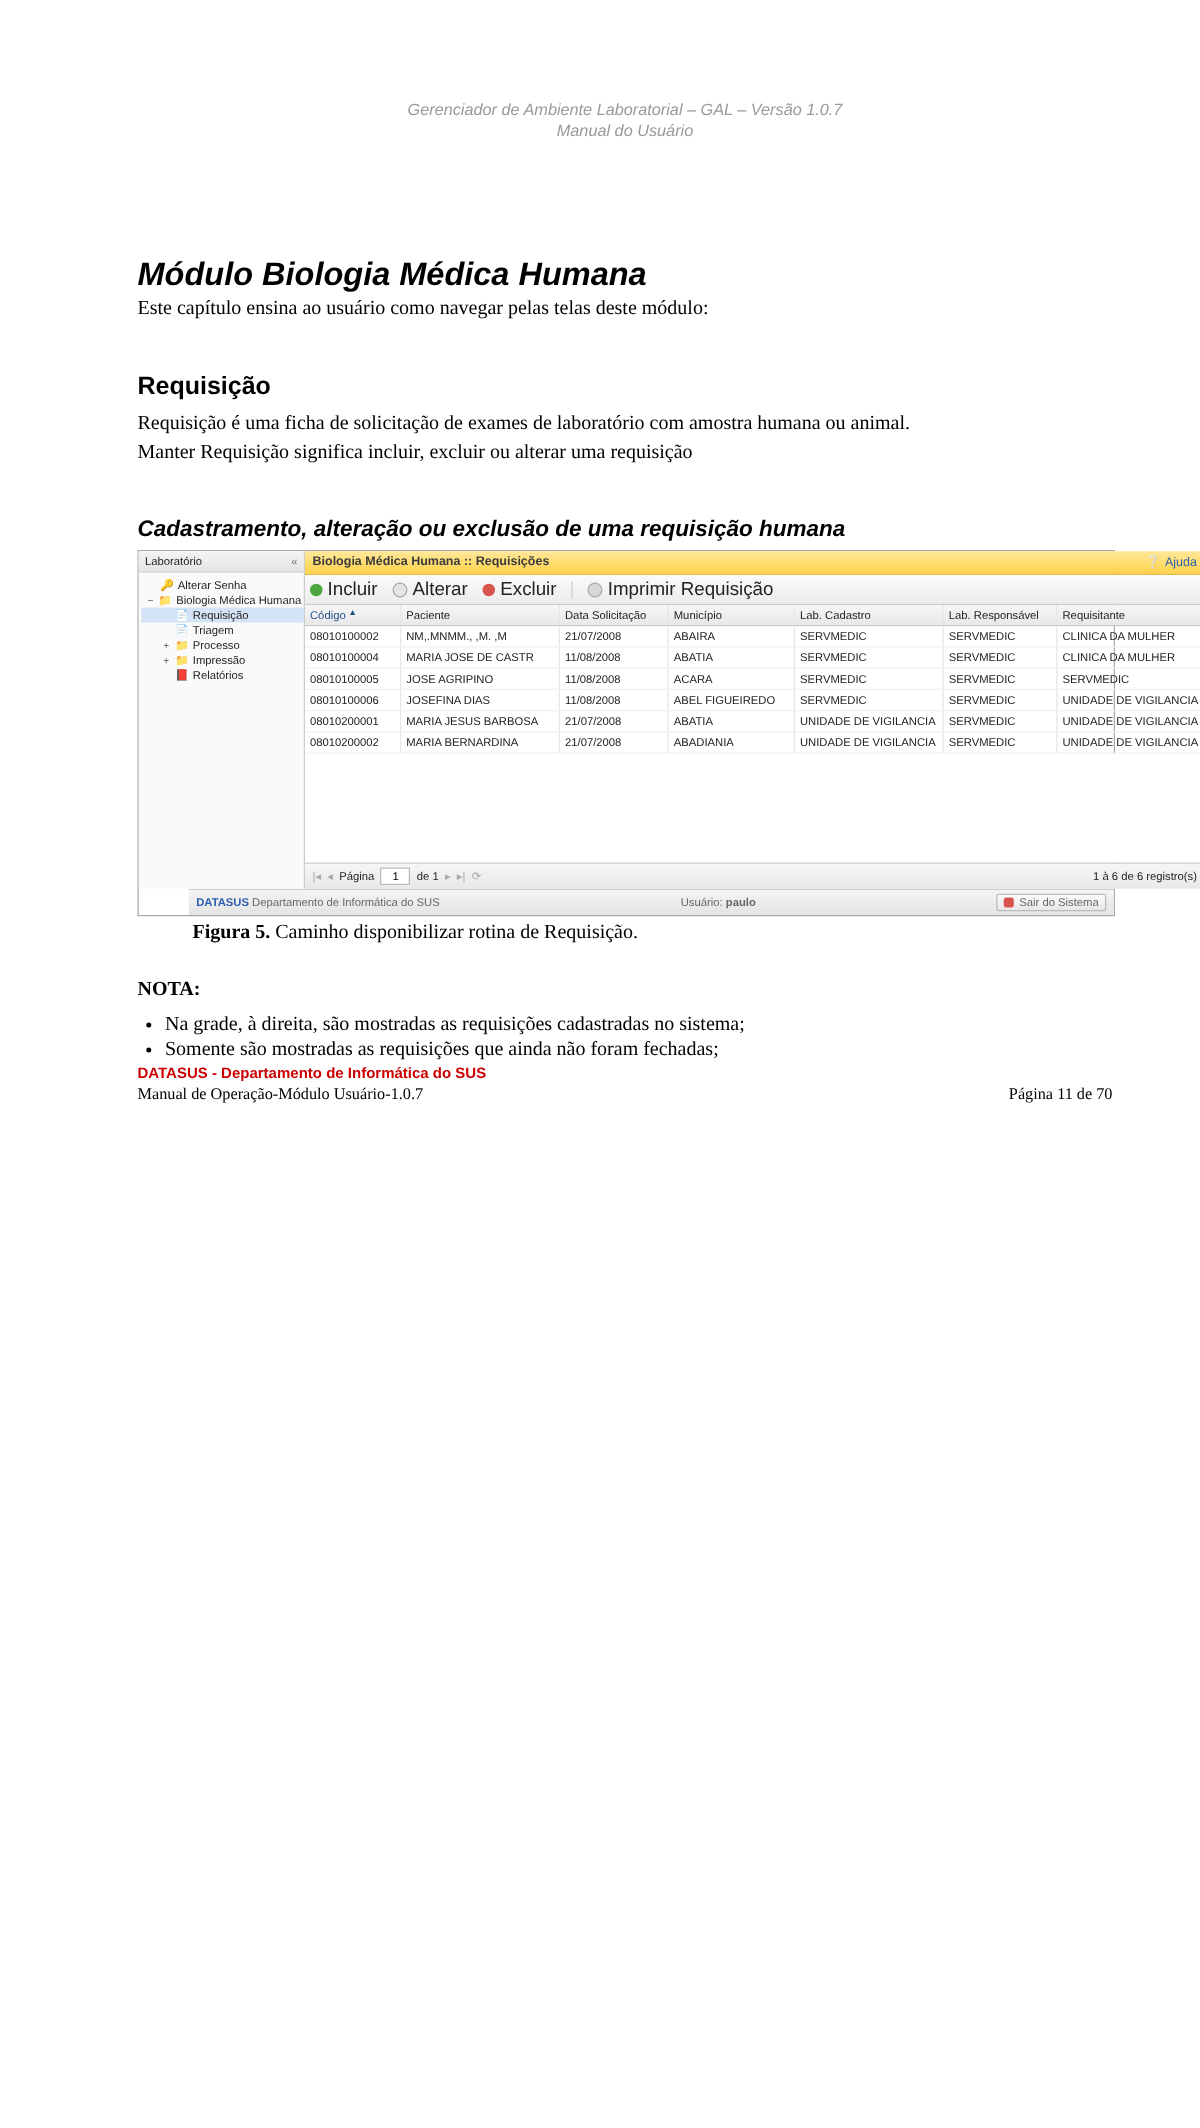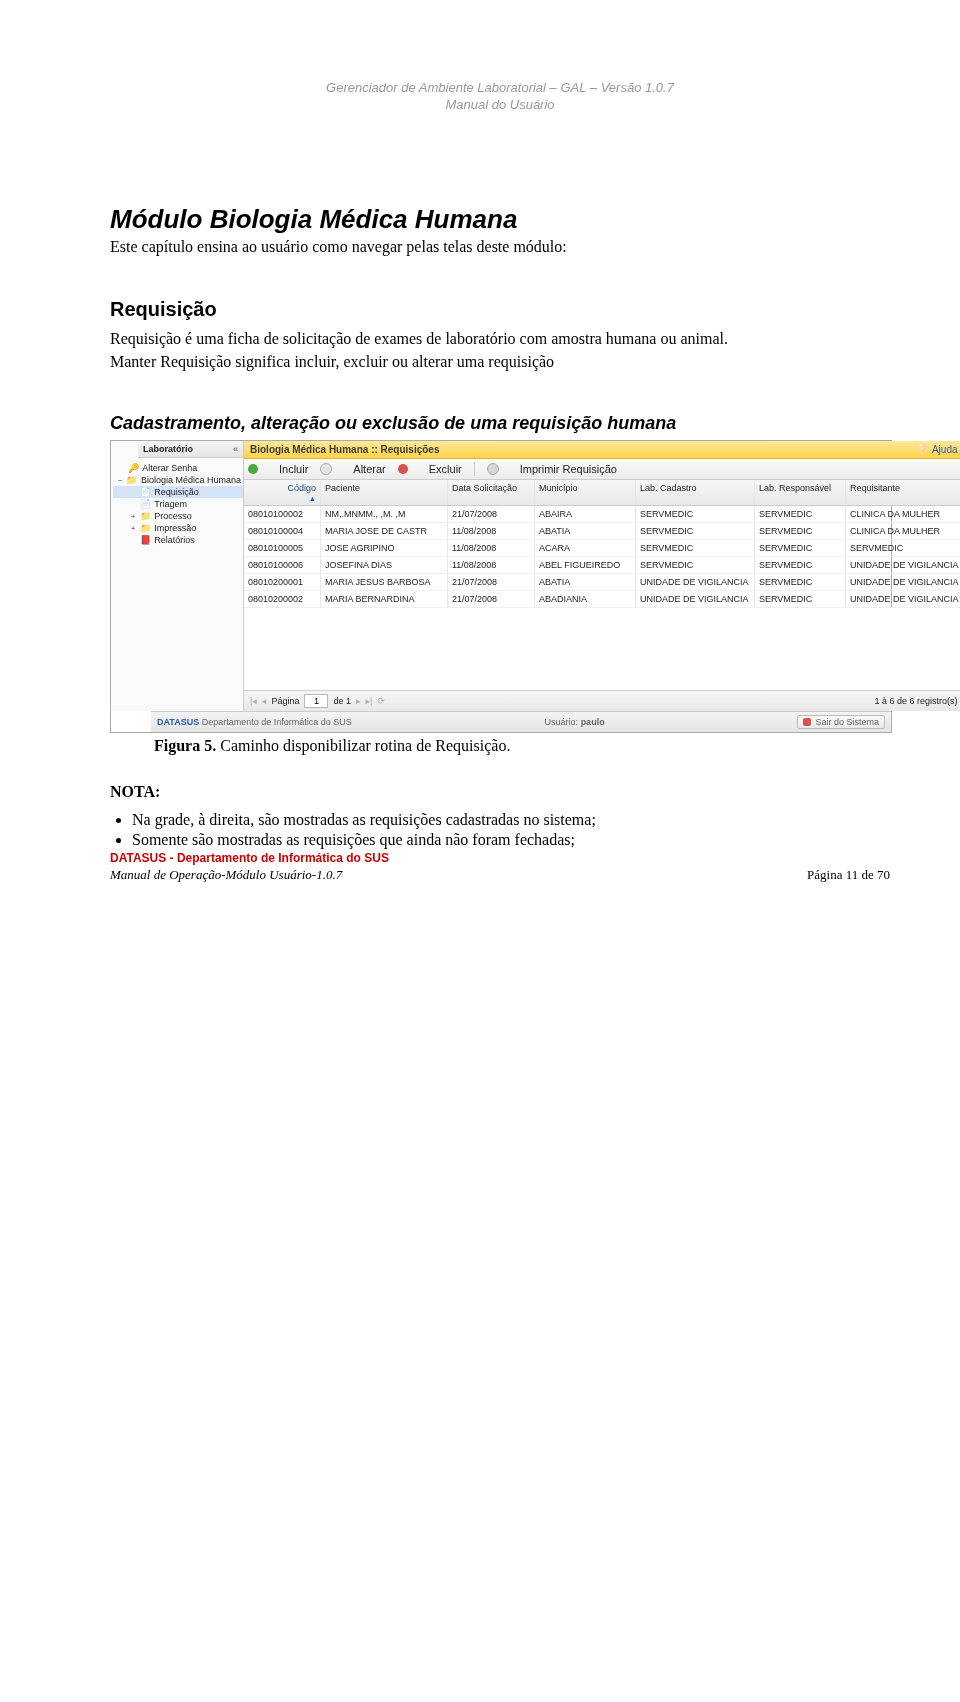--- a/index.html
+++ b/index.html
@@ -72,21 +72,20 @@
   .footer-red {
     color: #c00;
     font-family: Arial, sans-serif;
     font-weight: bold;
     font-size: 12px;
   }
   .footer-line {
     font-family: "Times New Roman", serif;
     font-size: 13px;
     margin-top: 2px;
-    font-style: italic;
   }
   .pgnum {
     text-align: right;
     font-family: "Times New Roman", serif;
     font-size: 13px;
     margin-top: -16px;
   }
   
   .app-shot {
     width: 780px;
@@ -104,26 +103,25 @@
     width: 132px;
     border-right: 1px solid #ccc;
     background: #fafafa;
     display: flex;
     flex-direction: column;
   }
   .sidebar-head {
     background: linear-gradient(#f4f4f4,#e4e4e4);
     border-bottom: 1px solid #ccc;
     padding: 3px 5px;
-    font-weight: bold;
+    font-weight: normal;
     display: flex;
     justify-content: space-between;
     align-items: center;
     font-size: 9px;
-    margin-left: 27px;
   }
   .collapse-icon {
     font-size: 9px;
     color: #777;
   }
   .tree { padding: 4px 0 4px 2px; font-size: 9px; }
   .tree-row { display:flex; align-items:center; padding:1px 2px; gap:3px; white-space:nowrap; }
   .tree-row.lvl1 { padding-left: 4px; }
   .tree-row.lvl2 { padding-left: 16px; }
   .tree-row.sel { background:#d4e4f6; }
@@ -146,21 +144,21 @@
   }
   .crumb .ajuda { color:#2a5db0; font-weight:normal; display:flex; gap:3px; align-items:center; }
   .toolbar {
     background: linear-gradient(#fafafa,#ececec);
     border-bottom: 1px solid #ccc;
     padding: 3px 4px;
     display:flex;
     gap:12px;
     align-items:center;
   }
-  .tbtn { display:flex; align-items:center; gap:21px; font-size:11px; }
+  .tbtn { display:flex; align-items:center; gap:4px; font-size:15px; }
   .tbtn .ic { width:10px; height:10px; border-radius:50%; display:inline-block; }
   .ic-inc { background:#4da63f; }
   .ic-alt { background:#e5e5e5; border:1px solid #aaa; border-radius:2px; }
   .ic-exc { background:#d9534f; }
   .ic-imp { background:#d7d7d7; border:1px solid #aaa; border-radius:2px; }
   .sep { width:1px; height:14px; background:#ccc; }
 
   .grid-head {
     display:flex;
     background: linear-gradient(#f6f6f6,#e8e8e8);
@@ -168,21 +166,21 @@
     font-size:9px;
   }
   .grid-head div, .grid-row div {
     padding:3px 4px;
     border-right:1px solid #e6e6e6;
     white-space:nowrap;
     overflow:hidden;
   }
   .c-cod{width:68px;} .c-pac{width:118px;} .c-dat{width:78px;}
   .c-mun{width:92px;} .c-lc{width:110px;} .c-lr{width:82px;} .c-req{flex:1;}
-  .grid-head .c-cod{ color:#20508a; display:flex; align-items:flex-end; gap:2px;flex-direction:column; }
+  .grid-head .c-cod{ color:#20508a; display:flex; align-items:flex-start; gap:2px; }
   .sort-ic{ font-size:7px; color:#20508a; }
   .grid-body { font-size:9px; }
   .grid-row { display:flex; border-bottom:1px solid #f0f0f0; }
   .grid-fill{ flex:1; background:#fff; }
   .pager {
     border-top:1px solid #ccc;
     background: linear-gradient(#f6f6f6,#e8e8e8);
     padding:3px 6px;
     display:flex;
     justify-content:space-between;

